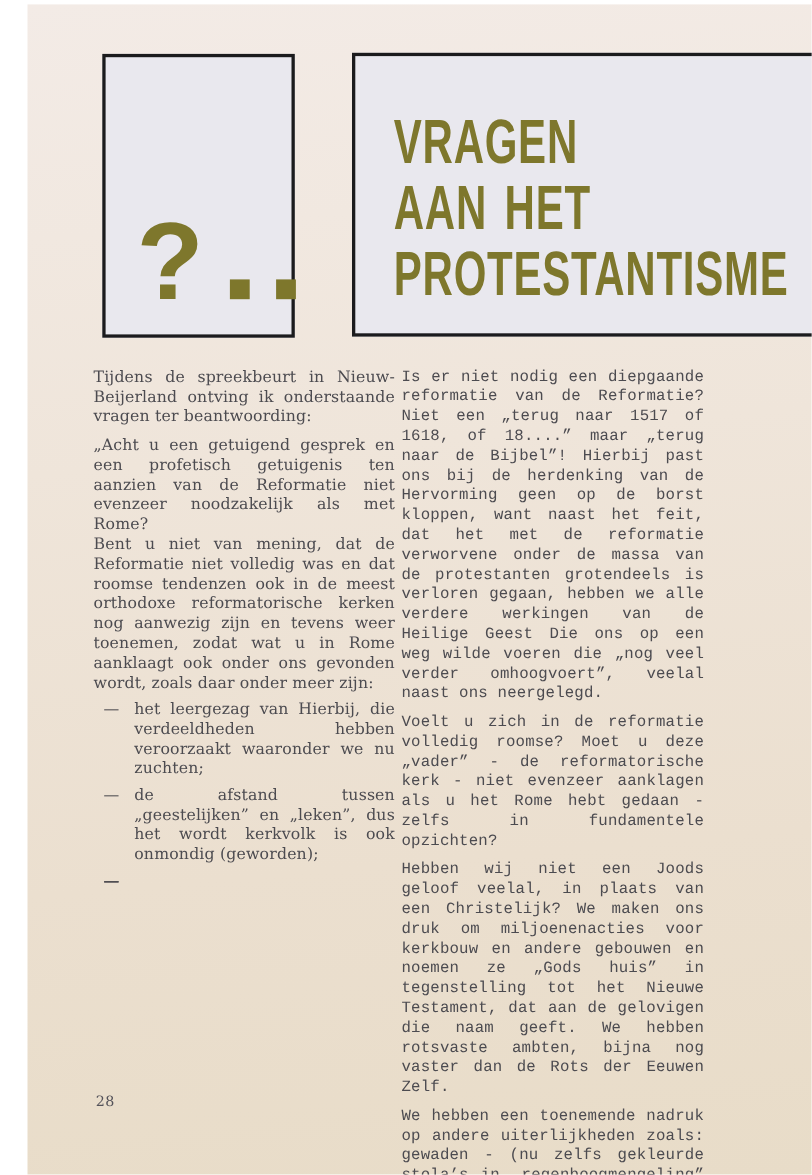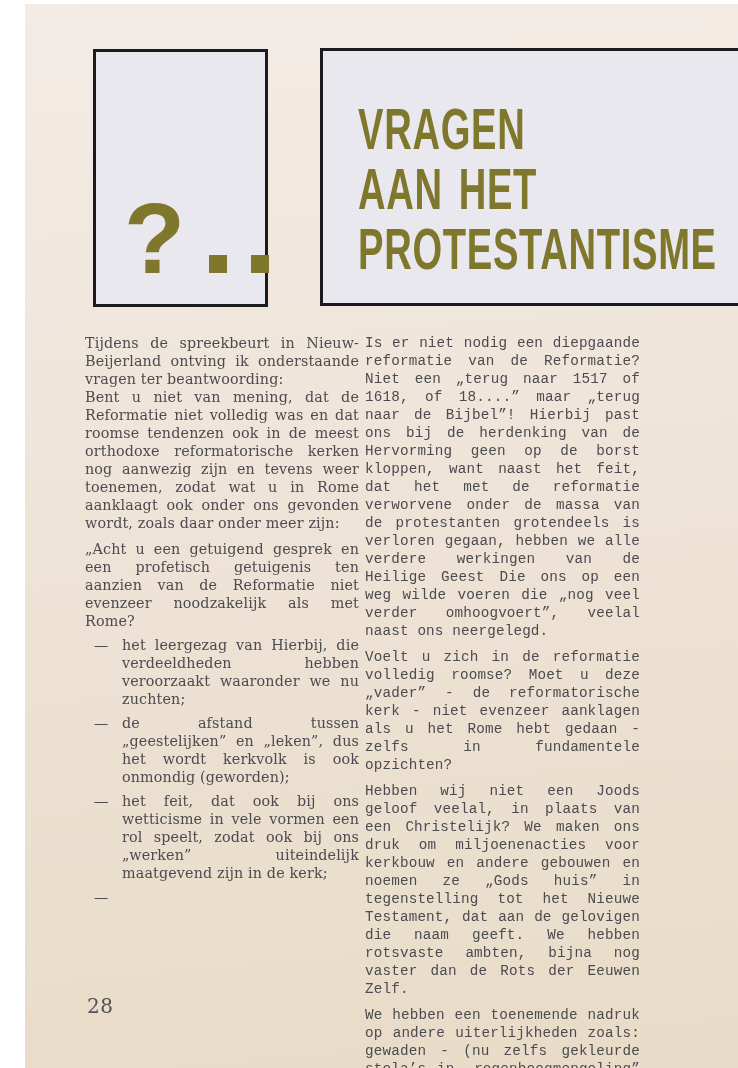--- a/index.html
+++ b/index.html
@@ -65,21 +65,21 @@
   }
   .col-left  { width:274px; }
   .col-right { width:275px;font-family:Liberation Mono, monospace; }
   .blk.p.spaced  { margin-top:8px; }
   .blk.li.spaced { margin-top:6px; }
   .blk.li { position:relative; padding-left:37px; }
   .blk.li .dash { position:absolute; left:9px; top:0; }
 
   .pagenum {
     position:absolute; left:62px; top:990px;
-    font-size:20px; color:#55535a;
+    font-size:13px; color:#55535a;
     letter-spacing:0.5px;
   }
 </style>
 </head>
 <body>
 
 <div class="scan">
   <div class="page">
 
     <div class="panel qbox">
@@ -90,26 +90,26 @@
       <div class="title">
           <div class="title-line">VRAGEN</div>
           <div class="title-line">AAN HET</div>
           <div class="title-line">PROTESTANTISME</div>
         </div>
     </div>
 
     <div class="body">
       <div class="col-left">
           <div class="blk p">Tijdens de spreekbeurt in Nieuw-Beijerland ontving ik onderstaande vragen ter beantwoording:</div>
+          <div class="blk p spaced">„Acht u een getuigend gesprek en een profetisch getuigenis ten aanzien van de Reformatie niet evenzeer noodzakelijk als met Rome?</div>
           <div class="blk p">Bent u niet van mening, dat de Reformatie niet volledig was en dat roomse tendenzen ook in de meest orthodoxe reformatorische kerken nog aanwezig zijn en tevens weer toenemen, zodat wat u in Rome aanklaagt ook onder ons gevonden wordt, zoals daar onder meer zijn:</div>
-          <div class="blk p spaced">„Acht u een getuigend gesprek en een profetisch getuigenis ten aanzien van de Reformatie niet evenzeer noodzakelijk als met Rome?</div>
           <div class="blk li spaced"><span class="dash">—</span><span>het leergezag van Hierbij, die verdeeldheden hebben veroorzaakt waaronder we nu zuchten;</span></div>
           <div class="blk li spaced"><span class="dash">—</span><span>de afstand tussen „geestelijken” en „leken”, dus het wordt kerkvolk is ook onmondig (geworden);</span></div>
           <div class="blk li spaced"><span class="dash">—</span></div>
-          <div class="blk li spaced"><span class="dash">—</span><span>het feit, dat ook bij ons wetticisme in vele vormen een rol speelt, zodat ook bij ons „werken” uiteindelijk maatgevend zijn in de kerk;</span></div>
+          <div class="blk li spaced"><span class="dash">—</span></div>
           <div class="blk li spaced"><span class="dash">—</span></div>
         </div>
       <div class="col-right">
           <div class="blk p">Is er niet nodig een diepgaande reformatie van de Reformatie? Niet een „terug naar 1517 of 1618, of 18....” maar „terug naar de Bijbel”! Hierbij past ons bij de herdenking van de Hervorming geen op de borst kloppen, want naast het feit, dat het met de reformatie verworvene onder de massa van de protestanten grotendeels is verloren gegaan, hebben we alle verdere werkingen van de Heilige Geest Die ons op een weg wilde voeren die „nog veel verder omhoogvoert”, veelal naast ons neergelegd.</div>
           <div class="blk p spaced">Voelt u zich in de reformatie volledig roomse? Moet u deze „vader” - de reformatorische kerk - niet evenzeer aanklagen als u het Rome hebt gedaan - zelfs in fundamentele opzichten?</div>
           <div class="blk p spaced">Hebben wij niet een Joods geloof veelal, in plaats van een Christelijk? We maken ons druk om miljoenenacties voor kerkbouw en andere gebouwen en noemen ze „Gods huis” in tegenstelling tot het Nieuwe Testament, dat aan de gelovigen die naam geeft. We hebben rotsvaste ambten, bijna nog vaster dan de Rots der Eeuwen Zelf.</div>
           <div class="blk p spaced">We hebben een toenemende nadruk op andere uiterlijkheden zoals: gewaden - (nu zelfs gekleurde stola’s in „regenboogmengeling” wisselend met de liturgie-onderdelen) - steeds ingewikkelder liturgieën met dezelfde onderdelen als in de roomse mis. We</div>
         </div>
     </div>
 

